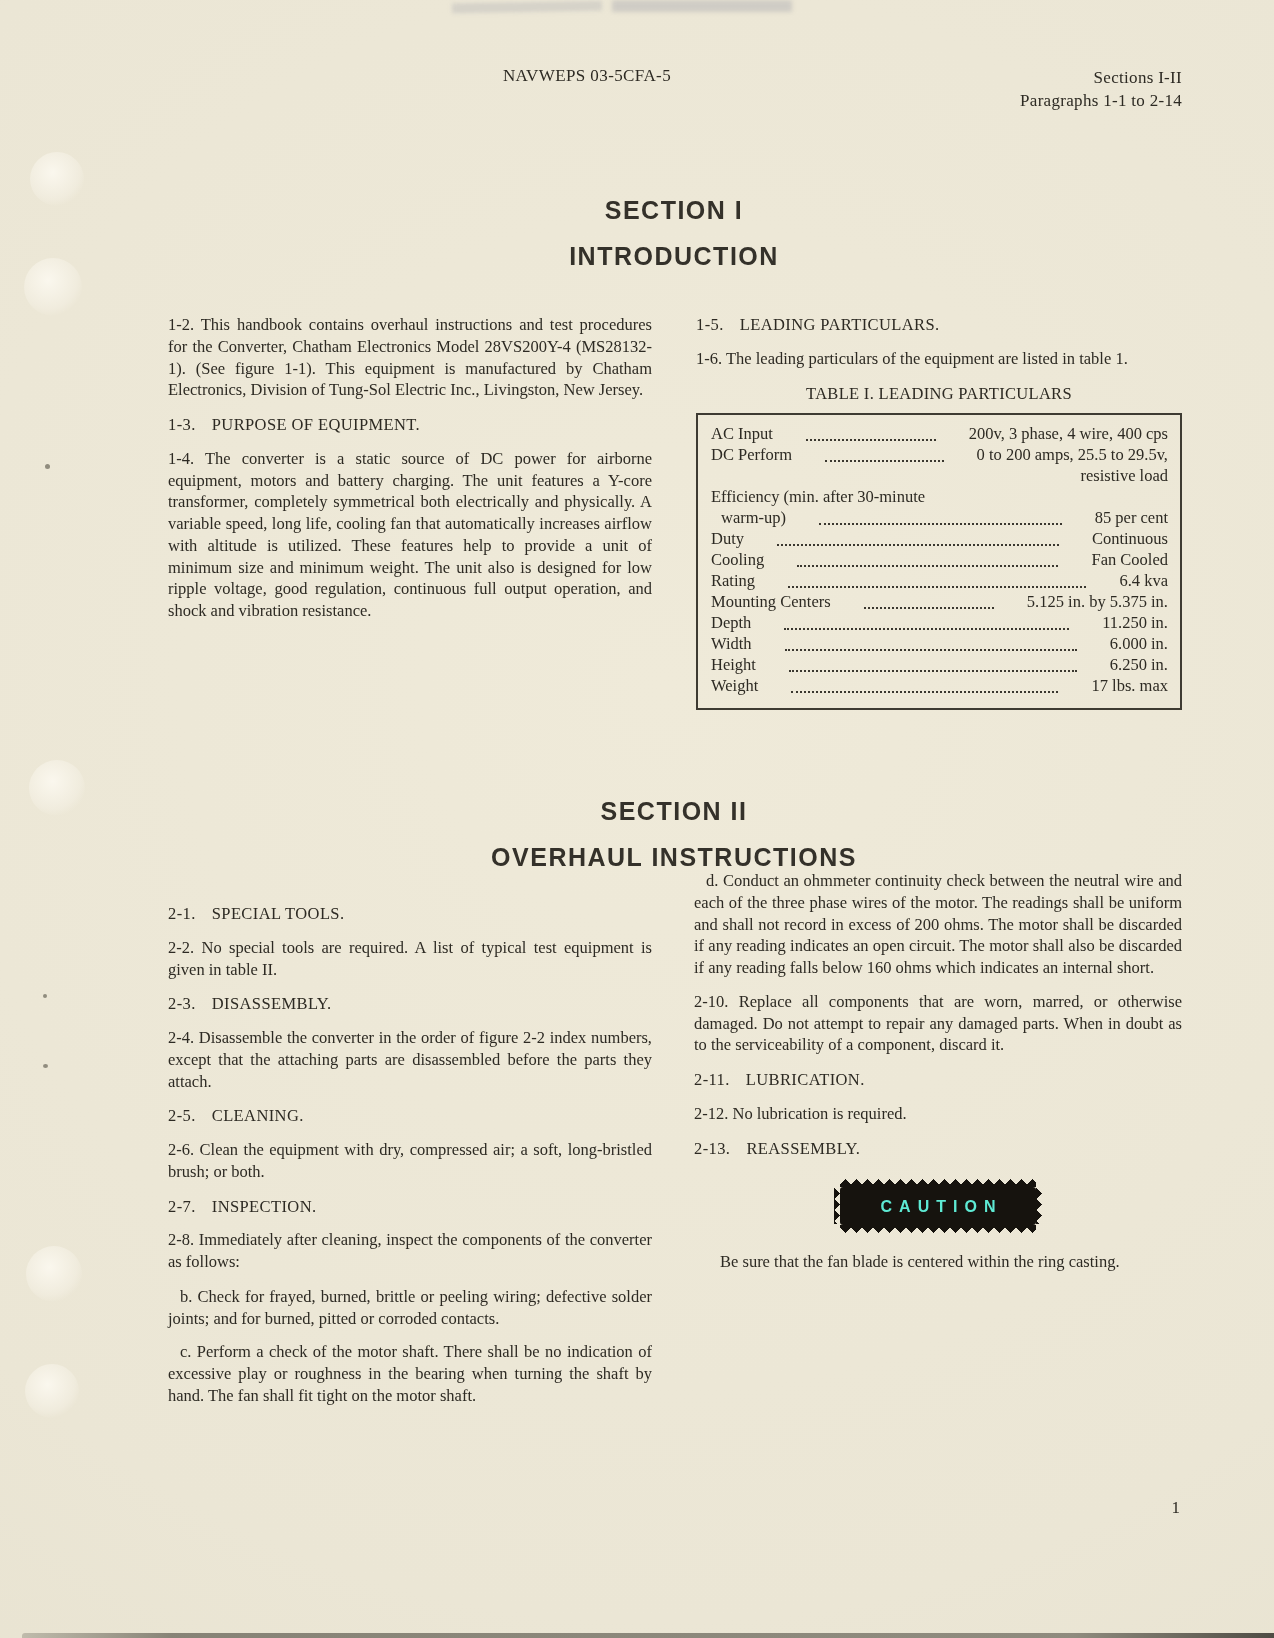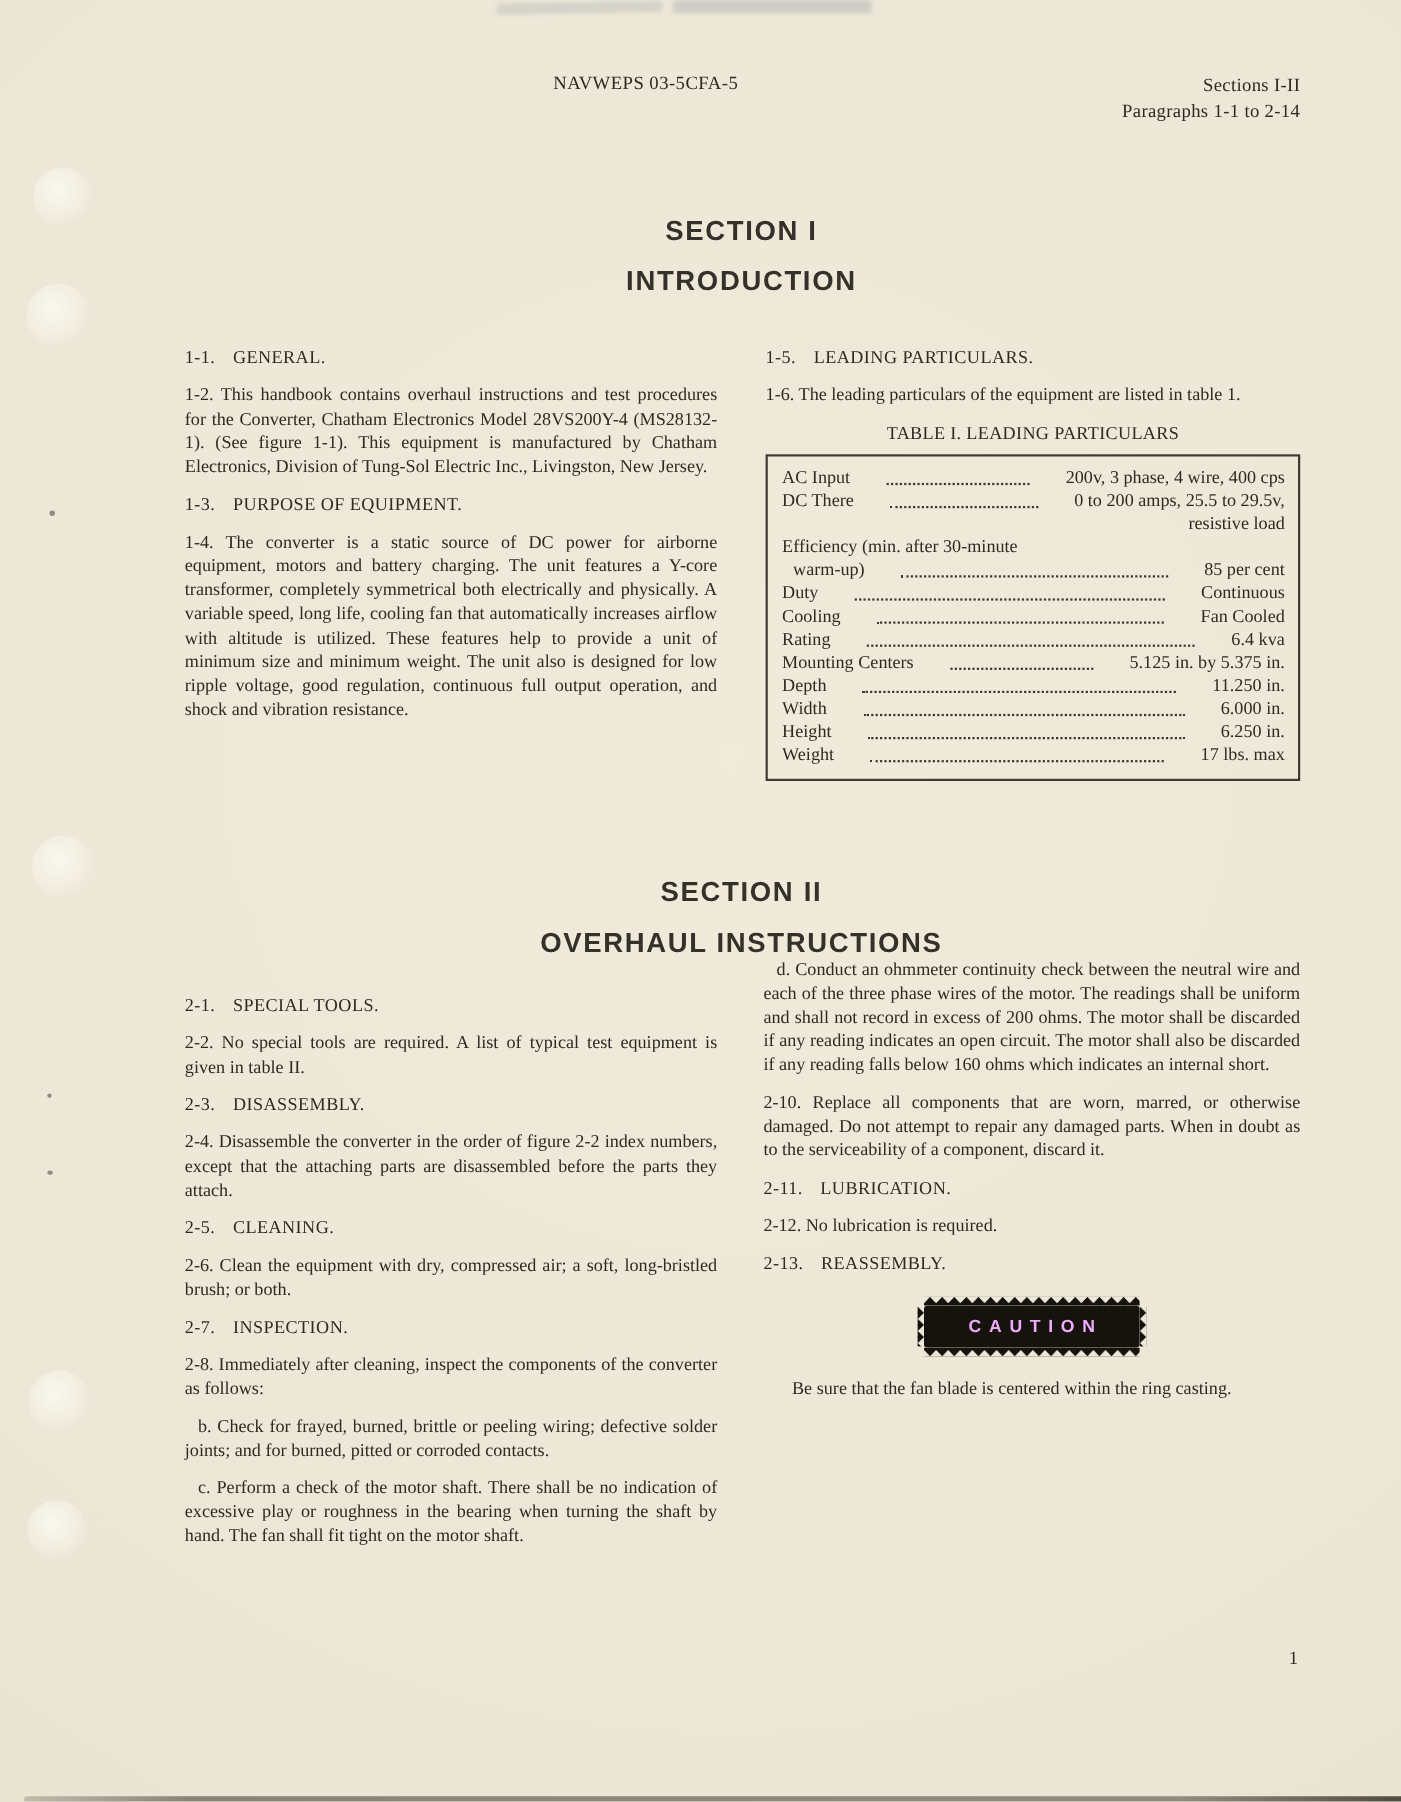--- a/index.html
+++ b/index.html
@@ -52,21 +52,21 @@
   .caution { position:relative; width:196px; margin:20px auto 18px; }
   .zzt { height:8px; background:conic-gradient(from 135deg at 50% 0%, #16130e 90deg, #0000 0) 0 0/11px 8px repeat-x; }
   .zzb { height:8px; background:conic-gradient(from -45deg at 50% 100%, #16130e 90deg, #0000 0) 0 0/11px 8px repeat-x; }
   .zzl { position:absolute; left:-6px; top:9px; bottom:9px; width:6px;
          background:conic-gradient(from 45deg at 100% 50%, #0000 0, #0000 0) ; }
   .zzl { background:conic-gradient(from 45deg at 0% 50%, #16130e 90deg, #0000 0) 0 0/6px 11px repeat-y; transform:scaleX(-1); }
   .zzr { position:absolute; right:-6px; top:9px; bottom:9px; width:6px;
          background:conic-gradient(from 225deg at 100% 50%, #16130e 90deg, #0000 0) 0 0/6px 11px repeat-y; }
   .ccore { background:#16130e; height:38px; display:flex; align-items:center; justify-content:center; border-radius:3px; }
   .clabel { font-family:"Liberation Sans","DejaVu Sans",sans-serif; font-weight:700; font-size:16px;
-            letter-spacing:7px; padding-left:7px; color:#f0abfc; }
+            letter-spacing:7px; padding-left:7px; color:#5eead4; }
   .note { padding-left:26px; padding-right:4px; }
 
   
   .pageno { position:absolute; top:1498px; left:1064px; width:116px; text-align:right; font-size:17px; }
 
   
   .hole { position:absolute; border-radius:50%;
           background:radial-gradient(circle at 42% 38%, rgba(251,248,239,.95) 0%, rgba(244,240,228,.55) 58%, rgba(236,231,214,0) 74%); }
   #hole1 { left:30px; top:152px; width:54px; height:54px; }
   #hole2 { left:24px; top:258px; width:58px; height:58px; }
@@ -105,39 +105,38 @@
     <div>Sections I-II</div>
     <div>Paragraphs 1-1 to 2-14</div>
   </div>
 
   <div class="sec-titles" id="s1-titles">
     <div class="sec-title">SECTION I</div>
     <div class="sec-sub">INTRODUCTION</div>
   </div>
 
   <div class="col" id="s1-left">
-    <p class="h"><span class="hnum">1-1.</span><span>GENERAL.</span></p>
     <p>1-2.  This handbook contains overhaul instructions and test procedures for the Converter, Chatham Electronics Model 28VS200Y-4 (MS28132-1).  (See figure 1-1).  This equipment is manufactured by Chatham Electronics, Division of Tung-Sol Electric Inc., Livingston, New Jersey.</p>
     <p class="h"><span class="hnum">1-3.</span><span>PURPOSE OF EQUIPMENT.</span></p>
     <p>1-4.  The converter is a static source of DC power for airborne equipment, motors and battery charging. The unit features a Y-core transformer, completely symmetrical both electrically and physically.  A variable speed, long life, cooling fan that automatically increases airflow with altitude is utilized.  These features help to provide a unit of minimum size and minimum weight.  The unit also is designed for low ripple voltage, good regulation, continuous full output operation, and shock and vibration resistance.</p>
   </div>
 
   <div class="col" id="s1-right">
     <p class="h"><span class="hnum">1-5.</span><span>LEADING PARTICULARS.</span></p>
     <p>1-6.  The leading particulars of the equipment are listed in table 1.</p>
     <div class="tbl-title">TABLE I.  LEADING PARTICULARS</div>
 
     <div class="tbox">
       <div class="trow">
         <span class="tl">AC Input</span>
         <span class="ld"></span>
         <span class="tv">200v, 3 phase, 4 wire, 400 cps</span>
       </div>
       <div class="trow">
-        <span class="tl">DC There</span>
+        <span class="tl">DC Perform</span>
         <span class="ld"></span>
         <span class="tv">0 to 200 amps, 25.5 to 29.5v,</span>
       </div>
       <div class="trow cont">
         <span class="tv">resistive load</span>
       </div>
       <div class="trow">
         <span class="tl">Efficiency (min. after 30-minute</span>
       </div>
       <div class="trow ind">

